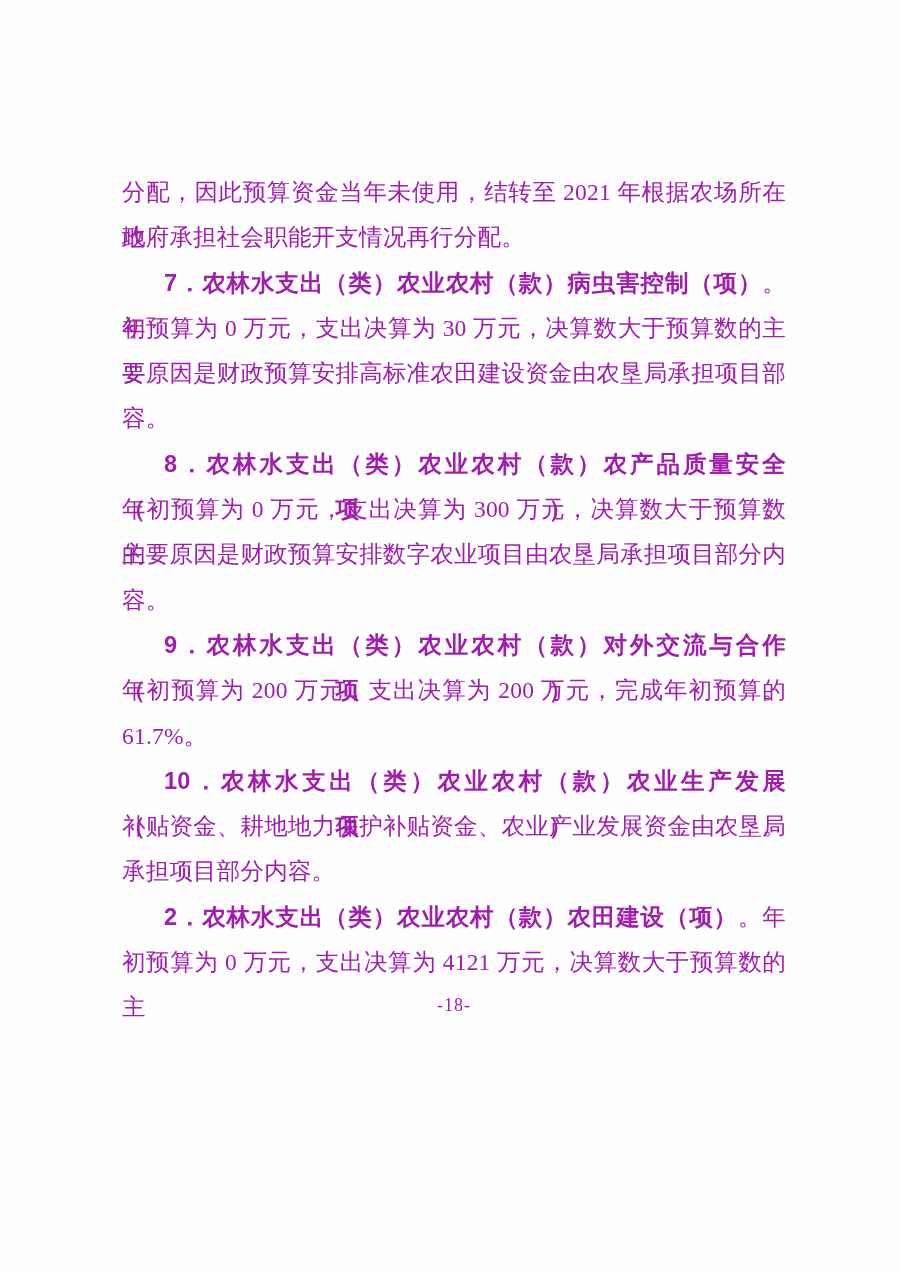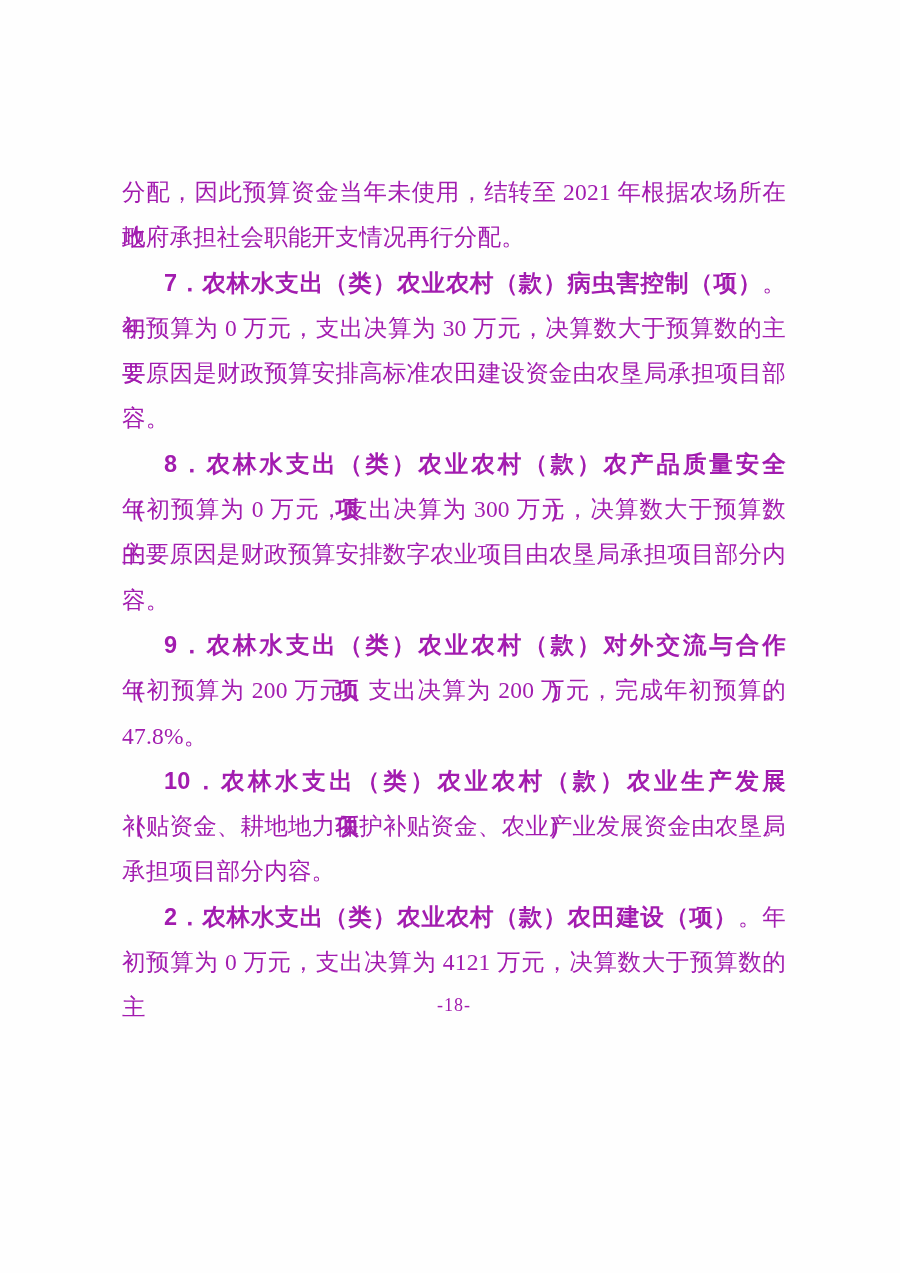--- a/index.html
+++ b/index.html
@@ -60,21 +60,21 @@
   <div class="line j ind"><span class="bseg">7．农林水支出（类）农业农村（款）病虫害控制（项）</span><span class="tseg">。年</span></div>
   <div class="line j"><span class="bseg"></span><span class="tseg">初预算为 0 万元，支出决算为 30 万元，决算数大于预算数的主要</span></div>
   <div class="line j"><span class="bseg"></span><span class="tseg">要原因是财政预算安排高标准农田建设资金由农垦局承担项目部</span></div>
   <div class="line"><span class="bseg"></span><span class="tseg">容。</span></div>
   <div class="line j ind"><span class="bseg">8．农林水支出（类）农业农村（款）农产品质量安全（项）</span><span class="tseg">。</span></div>
   <div class="line j"><span class="bseg"></span><span class="tseg">年初预算为 0 万元，支出决算为 300 万元，决算数大于预算数的</span></div>
   <div class="line j"><span class="bseg"></span><span class="tseg">主要原因是财政预算安排数字农业项目由农垦局承担项目部分内</span></div>
   <div class="line"><span class="bseg"></span><span class="tseg">容。</span></div>
   <div class="line j ind"><span class="bseg">9．农林水支出（类）农业农村（款）对外交流与合作（项）</span><span class="tseg">。</span></div>
   <div class="line j"><span class="bseg"></span><span class="tseg">年初预算为 200 万元，支出决算为 200 万元，完成年初预算的</span></div>
-  <div class="line"><span class="bseg"></span><span class="tseg">47.8%。</span></div>
+  <div class="line"><span class="bseg"></span><span class="tseg">61.7%。</span></div>
   <div class="line j ind"><span class="bseg">10．农林水支出（类）农业农村（款）农业生产发展（项）</span><span class="tseg">。</span></div>
   <div class="line j"><span class="bseg"></span><span class="tseg">补贴资金、耕地地力保护补贴资金、农业产业发展资金由农垦局</span></div>
   <div class="line"><span class="bseg"></span><span class="tseg">承担项目部分内容。</span></div>
   <div class="line j ind"><span class="bseg">2．农林水支出（类）农业农村（款）农田建设（项）</span><span class="tseg">。年</span></div>
   <div class="line j"><span class="bseg"></span><span class="tseg">初预算为 0 万元，支出决算为 4121 万元，决算数大于预算数的主</span></div>
 
   <div class="page-number">-18-</div>
 
 </div>
 

